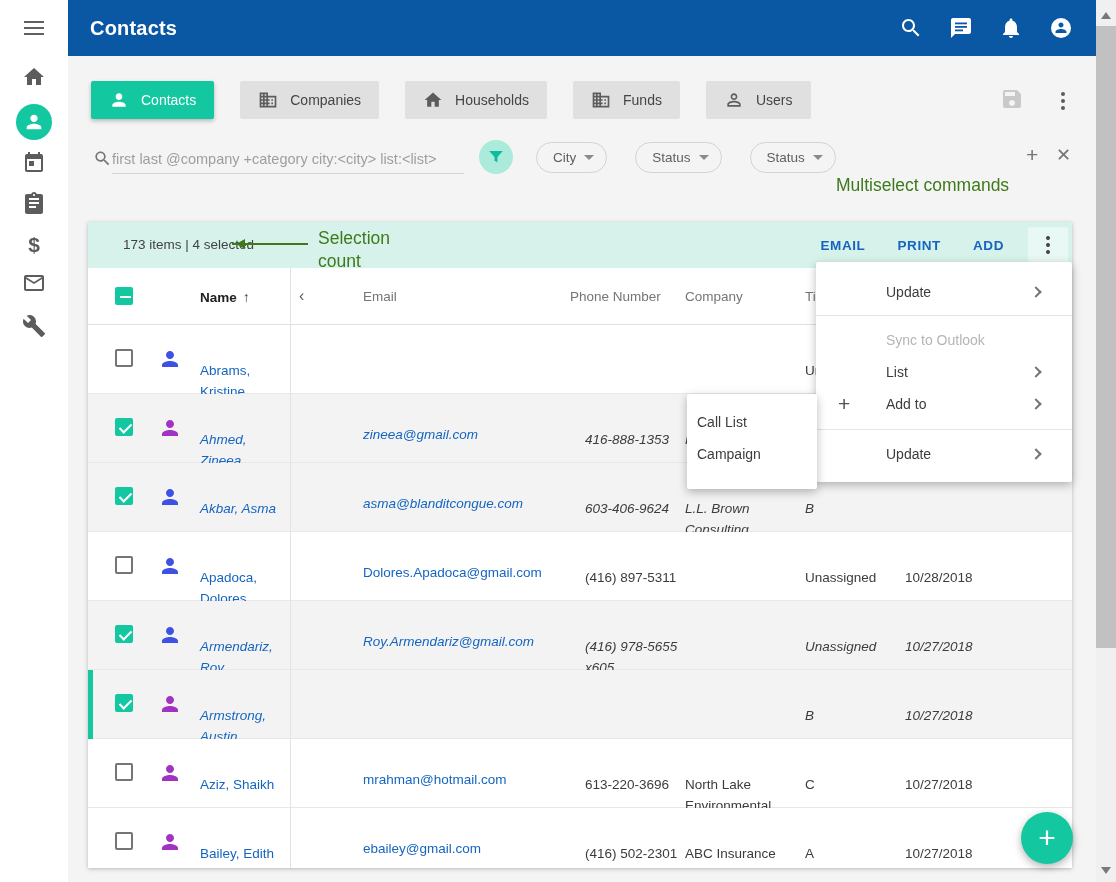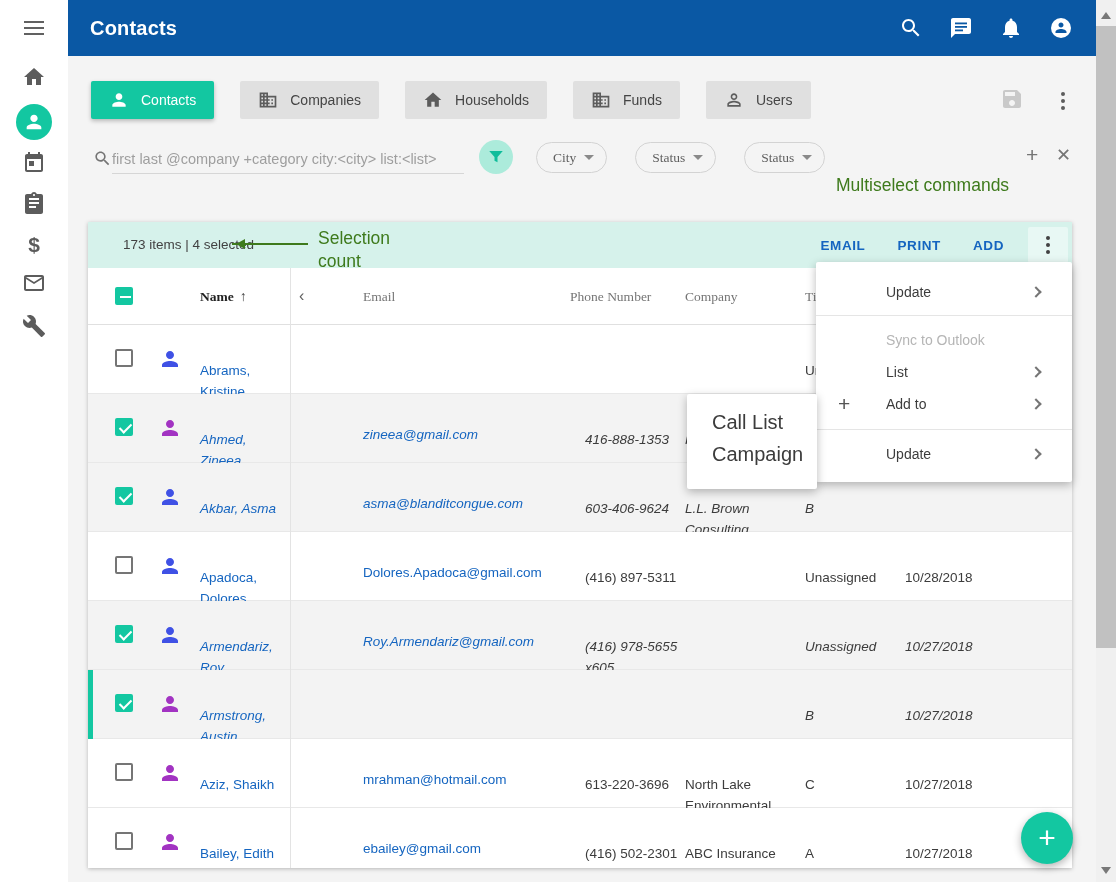--- a/index.html
+++ b/index.html
@@ -46,39 +46,39 @@
   .search-icon-s { position:absolute; left:25px; top:93px; }
   .search-icon-s svg { width:19px; height:19px; fill:#757575; }
   .search-input { position:absolute; left:44px; top:88px; width:352px; height:30px; background:transparent;
     border:none; border-bottom:1px solid #d6d6d6; font-size:14.5px; color:#424242; font-family:inherit; outline:none; }
   .search-input::placeholder { color:#9e9e9e; }
   .funnel-btn { position:absolute; left:411px; top:84px; width:34px; height:34px; border-radius:50%; border:none;
     background:#ACEBDB; cursor:pointer; display:flex; align-items:center; justify-content:center; }
   .funnel-btn svg { width:18px; height:18px; fill:#0EBD9B; }
   .chips { position:absolute; left:468px; top:86px; display:flex; gap:28px; }
   .chip { height:31px; padding:0 12px 0 16px; border:1px solid #d3d3d3; border-radius:16px; background:transparent;
-    color:#5f5f5f; font-size:13.5px; font-family:Liberation Serif, serif; cursor:pointer; display:flex; align-items:center; gap:8px; }
+    color:#5f5f5f; font-size:13.5px; font-family:Liberation Sans, sans-serif; cursor:pointer; display:flex; align-items:center; gap:8px; }
   .caret-down { width:0; height:0; border-left:5px solid transparent; border-right:5px solid transparent; border-top:5px solid #8a8a8a; }
   .filter-add { position:absolute; left:958px; top:88px; background:none; border:none; font-size:21px; color:#757575; cursor:pointer; line-height:1; }
   .filter-clear { position:absolute; left:988px; top:90px; background:none; border:none; font-size:18px; color:#757575; cursor:pointer; line-height:1; }
 
   
   .card { position:absolute; left:20px; top:166px; width:984px; height:646px; background:#fff;
     box-shadow:0 1px 4px rgba(0,0,0,.25); overflow:hidden; }
   .toolbar { position:relative; height:46px; background:#D6F2EB; }
   .toolbar-status { position:absolute; left:11px; top:15px; font-size:13.5px; color:#424242;margin-left:24px; }
   .toolbar-actions { position:absolute; right:68px; top:0; height:46px; display:flex; align-items:center; gap:32px; }
   .toolbar-actions button { background:none; border:none; cursor:pointer; color:#1565C0; font-size:13.5px;
     font-weight:bold; letter-spacing:.6px; font-family:inherit; }
   .toolbar-dots { position:absolute; right:4px; top:5px; width:40px; height:36px; border:none; cursor:pointer;
     background:rgba(255,255,255,.45); border-radius:2px; display:flex; align-items:center; justify-content:center; }
   .toolbar-dots i { background:#424242; }
 
   .thead { position:relative; height:57px; border-bottom:1px solid #e0e0e0; background:#fff; }
-  .th { position:absolute; top:21px; font-size:13.5px; color:#757575; background:none; border:none; cursor:pointer; font-family:Liberation Serif, serif; }
+  .th { position:absolute; top:21px; font-size:13.5px; color:#757575; background:none; border:none; cursor:pointer; font-family:Liberation Sans, sans-serif; }
   .th-name { color:#212121; font-weight:bold; }
   .sort-arrow { color:#424242; font-size:14px; margin-left:6px; font-weight:normal; }
   .col-collapse { position:absolute; left:211px; top:19px; font-size:16px; color:#616161; background:none; border:none; cursor:pointer; }
 
   .vdiv-full { position:absolute; left:202px; top:46px; bottom:0; width:1px; background:#e3e3e3; }
 
   .trow { position:relative; height:69px; border-bottom:1px solid #e8e8e8; background:#fff; }
   .trow.checked { background:#f3f3f3;font-style:italic; }
   .trow.active::before { content:""; position:absolute; left:0; top:0; bottom:-1px; width:5px; background:#13C7A1; }
   .cb { position:absolute; left:27px; top:24px; width:18px; height:18px; border:2px solid #757575; border-radius:2px;
@@ -114,21 +114,21 @@
   .menu-item.disabled .mi-label { color:#b5b5b5; }
   .menu-item.disabled { cursor:default; }
   .mi-chevron { position:absolute; right:32px; top:12px; width:8px; height:8px;
     border-top:2px solid #757575; border-right:2px solid #757575; transform:rotate(45deg); }
   .mi-plus { position:absolute; left:22px; top:4px; font-size:21px; color:#555; font-weight:normal; }
   .menu-divider { height:1px; background:#e5e5e5; margin:7px 0 8px; }
   .menu-divider.second { margin:9px 0 8px; }
 
   .submenu { position:absolute; left:687px; top:394px; width:130px; height:95px; background:#fff; border-radius:2px;
     box-shadow:0 3px 10px rgba(0,0,0,.28); padding:12px 0; z-index:61; }
-  .submenu-item { height:32px; display:flex; align-items:center; padding-left:25px; font-size:20px; color:#3c3c3c; cursor:pointer; }
+  .submenu-item { height:32px; display:flex; align-items:center; padding-left:10px; font-size:14px; color:#3c3c3c; cursor:pointer; }
 
   
   .fab { position:absolute; left:1021px; top:812px; width:52px; height:52px; border-radius:50%; border:none;
     background:#13C7A1; color:#fff; font-size:30px; line-height:48px; cursor:pointer; z-index:30;
     box-shadow:0 3px 8px rgba(0,0,0,.3); }
 
   
   .scrollbar { position:absolute; right:0; top:0; width:20px; height:882px; background:#f0f0f0; z-index:80; }
   .sb-up { position:absolute; top:12px; left:5px; width:0; height:0; border-left:5px solid transparent;
     border-right:5px solid transparent; border-bottom:7px solid #787878; cursor:pointer; }

